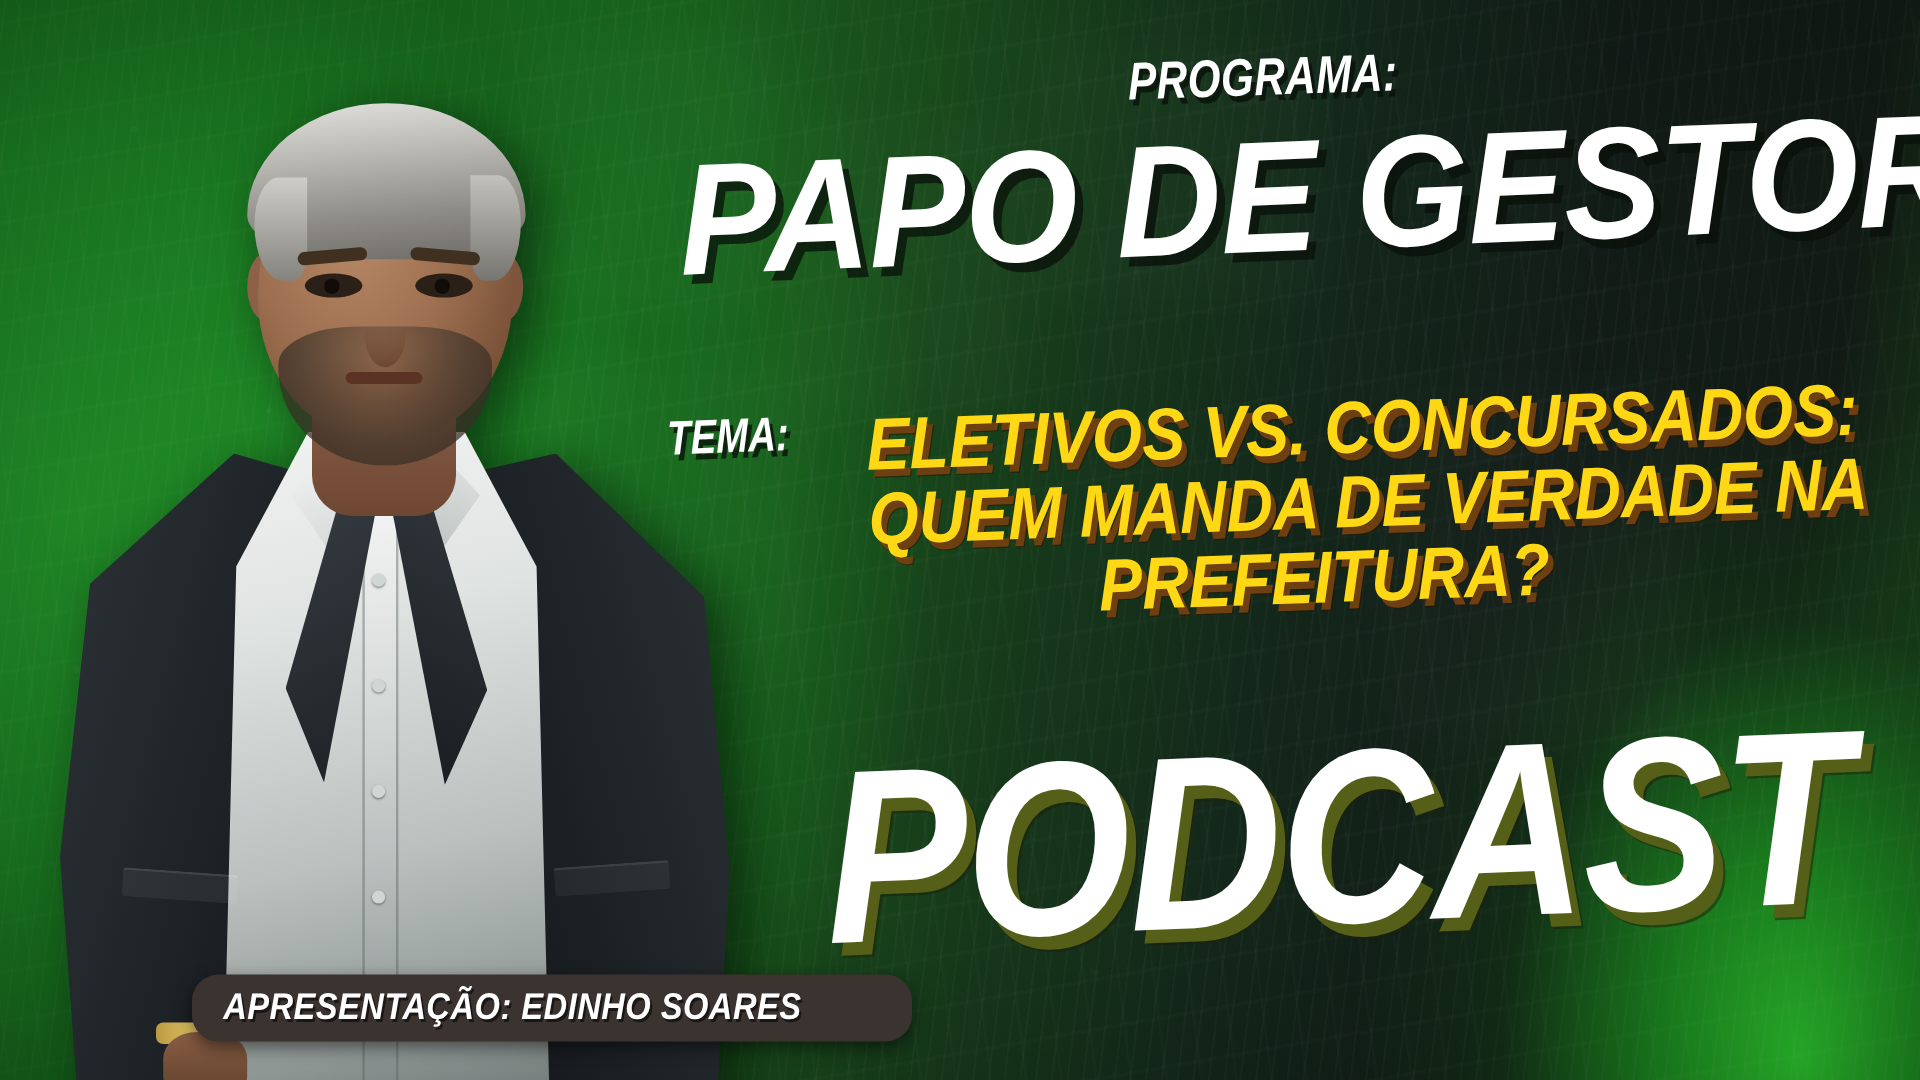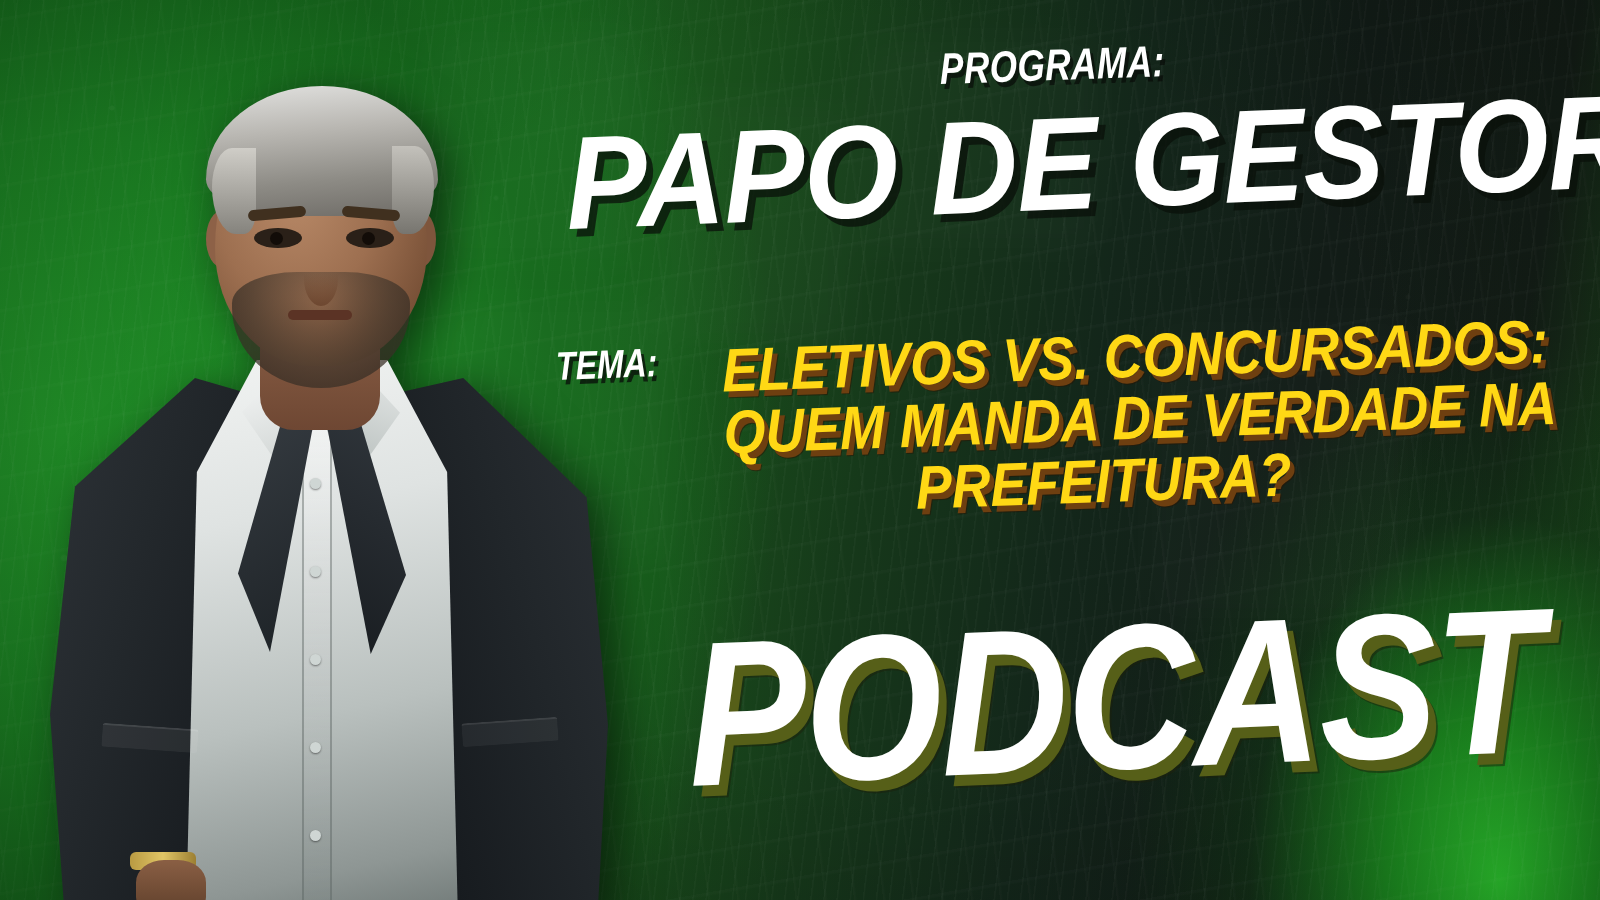--- a/index.html
+++ b/index.html
@@ -331,14 +331,17 @@
   <div class="tema-label">TEMA:</div>
 
   <div class="tema-text">
     <span class="l">ELETIVOS VS. CONCURSADOS:</span>
     <span class="l">QUEM MANDA DE VERDADE NA</span>
     <span class="l">PREFEITURA?</span>
   </div>
 
   <div class="podcast">PODCAST</div>
 
+  <div class="host-badge">
+    <span>APRESENTAÇÃO: EDINHO SOARES</span>
+  </div>
 
 </div>
 
 </body></html>

